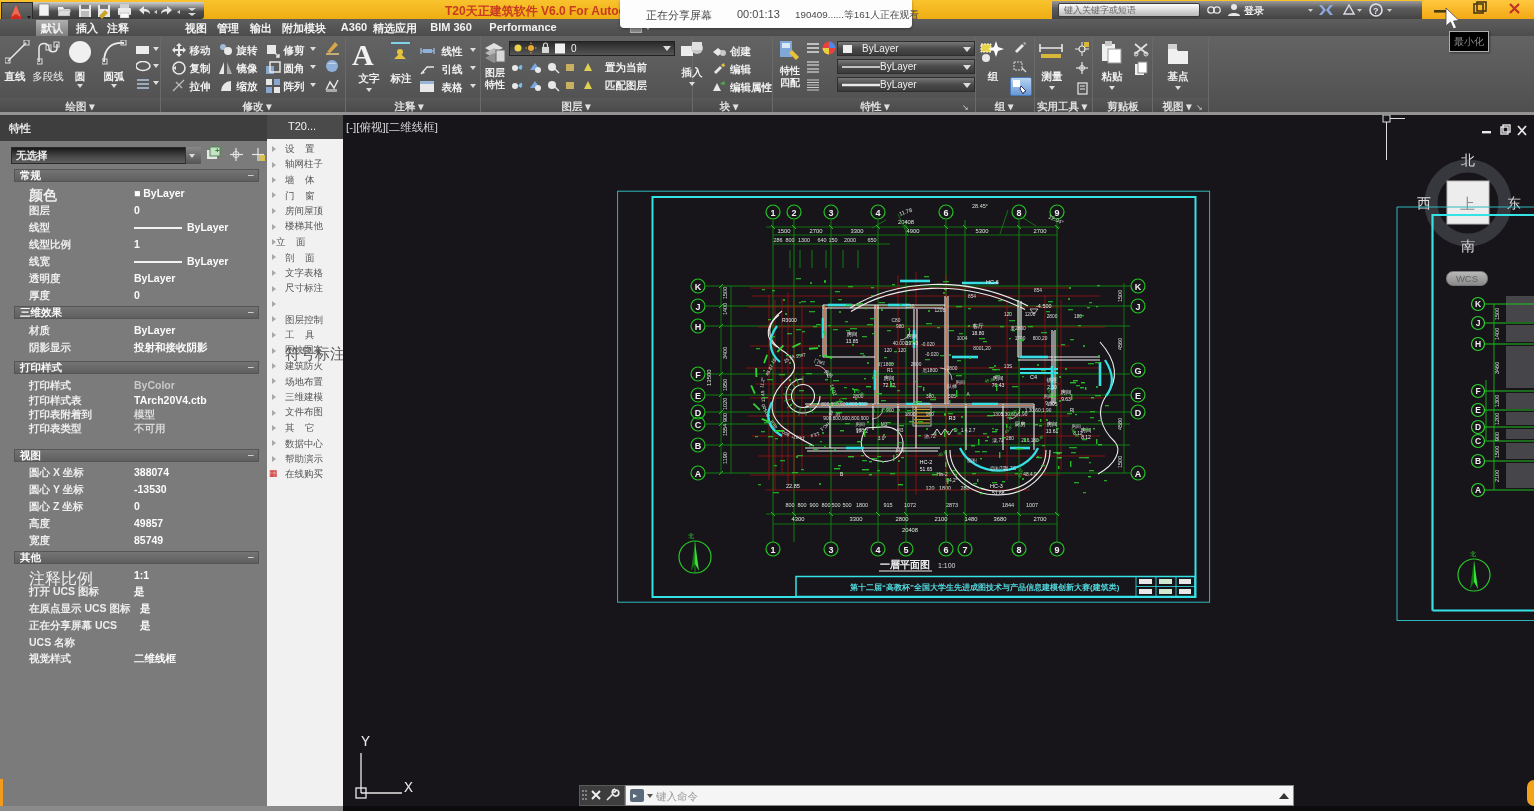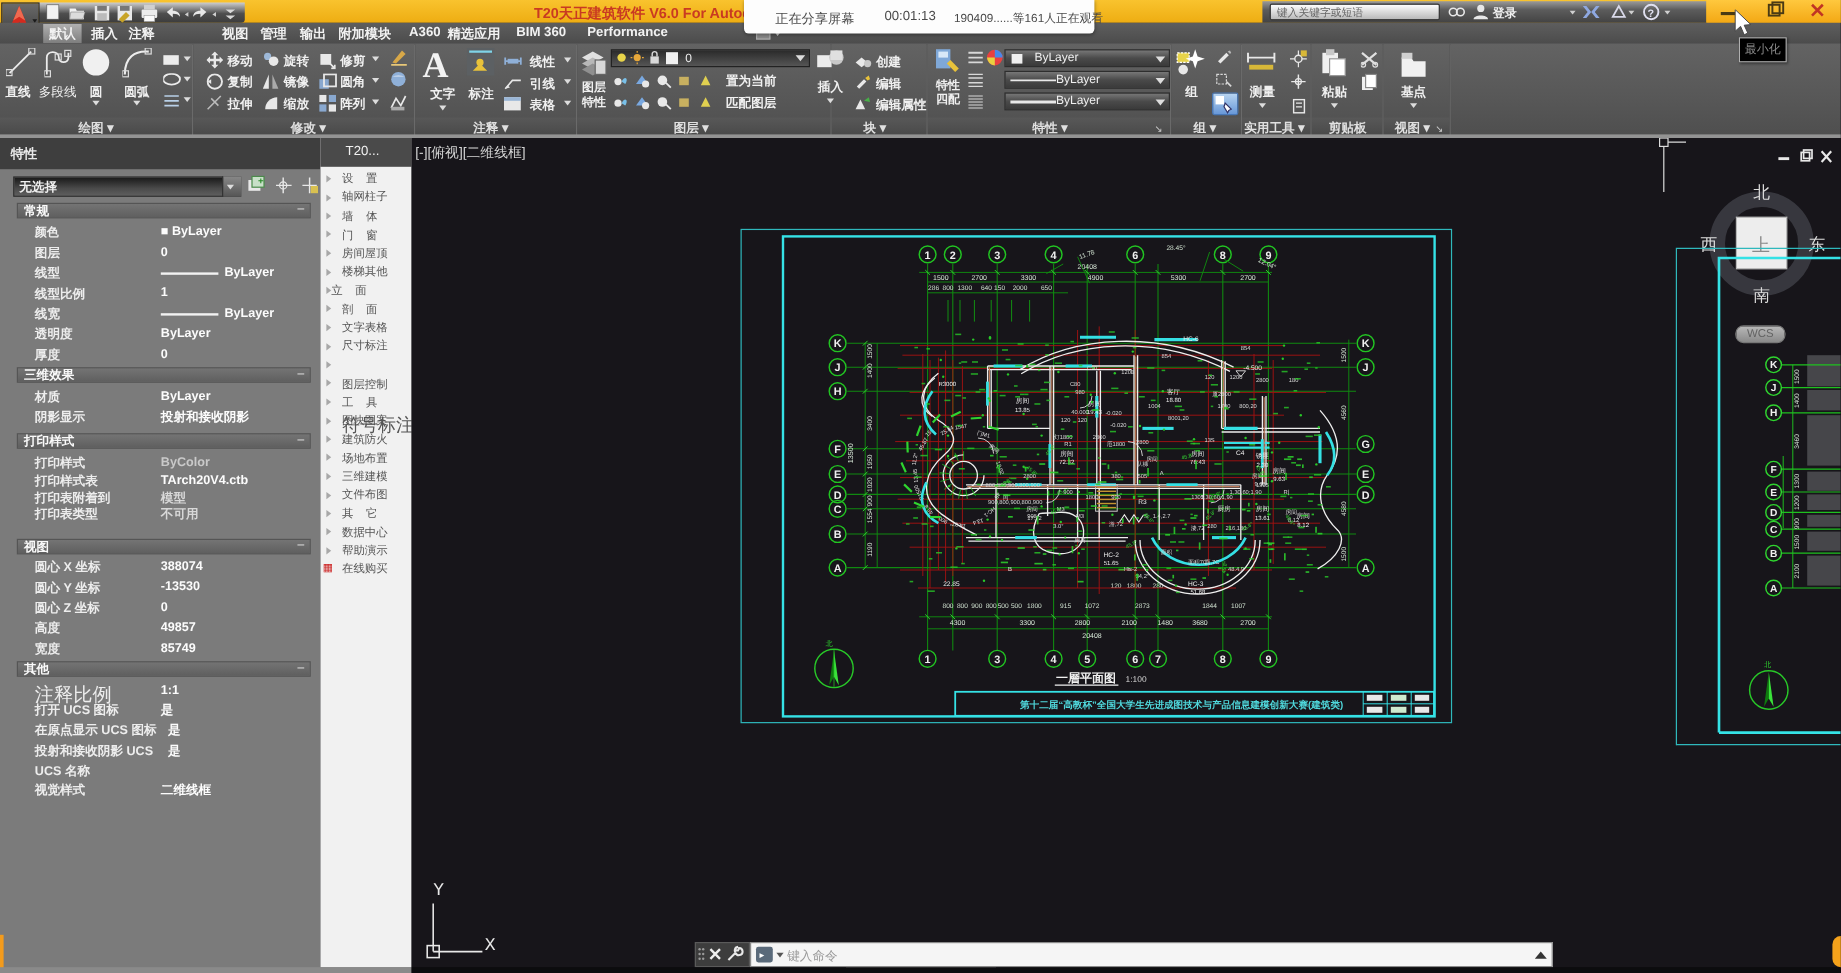--- a/index.html
+++ b/index.html
@@ -466,21 +466,21 @@
     <circle cx="30" cy="8.5" r="3" fill="none" stroke="#e8e8e8"></circle>
 <g stroke="#e8e8e8" stroke-width="1.2">
       <line x1="52" y1="2" x2="52" y2="15"></line>
       <line x1="46" y1="8.5" x2="58" y2="8.5"></line>
     </g>
     <rect x="53" y="9" width="6" height="6" fill="#d8c050"></rect>
 </svg>
 <div class="abs" style="left:14px;top:169px;width:245px;height:13px;background:linear-gradient(#747474,#5f5f5f);border:1px solid #555;"></div>
 <div class="abs" style="left:20px;top:169px;font-size:10.5px;font-weight:bold;color:#fafafa;">常规</div>
 <div class="abs" style="left:248px;top:169px;font-size:10px;color:#e8e8e8;">–</div>
-<div class="abs" style="left:29px;top:187px;font-size:10px;font-weight:bold;color:#ededed;">颜色</div>
+<div class="abs" style="left:29px;top:187px;font-size:14px;font-weight:bold;color:#ededed;">颜色</div>
 <div class="abs" style="left:134px;top:187px;font-size:10.5px;font-weight:bold;color:#fcfcfc;">■ ByLayer</div>
 <div class="abs" style="left:29px;top:204px;font-size:10.5px;font-weight:bold;color:#ededed;">图层</div>
 <div class="abs" style="left:134px;top:204px;font-size:10.5px;font-weight:bold;color:#fcfcfc;">0</div>
 <div class="abs" style="left:29px;top:221px;font-size:10.5px;font-weight:bold;color:#ededed;">线型</div>
 <div class="abs" style="left:134px;top:227px;width:48px;height:1.5px;background:#f2f2f2;"></div>
 <div class="abs" style="left:187px;top:221px;font-size:10.5px;font-weight:bold;color:#fcfcfc;">ByLayer</div>
 <div class="abs" style="left:29px;top:238px;font-size:10.5px;font-weight:bold;color:#ededed;">线型比例</div>
 <div class="abs" style="left:134px;top:238px;font-size:10.5px;font-weight:bold;color:#fcfcfc;">1</div>
 <div class="abs" style="left:29px;top:255px;font-size:10.5px;font-weight:bold;color:#ededed;">线宽</div>
 <div class="abs" style="left:134px;top:261px;width:48px;height:2px;background:#f2f2f2;"></div>
@@ -522,21 +522,21 @@
 <div class="abs" style="left:134px;top:534px;font-size:10.5px;font-weight:bold;color:#fcfcfc;">85749</div>
 <div class="abs" style="left:14px;top:551px;width:245px;height:13px;background:linear-gradient(#747474,#5f5f5f);border:1px solid #555;"></div>
 <div class="abs" style="left:20px;top:551px;font-size:10.5px;font-weight:bold;color:#fafafa;">其他</div>
 <div class="abs" style="left:248px;top:551px;font-size:10px;color:#e8e8e8;">–</div>
 <div class="abs" style="left:29px;top:569px;font-size:16px;font-weight:normal;color:#ededed;">注释比例</div>
 <div class="abs" style="left:134px;top:569px;font-size:10.5px;font-weight:bold;color:#fcfcfc;">1:1</div>
 <div class="abs" style="left:29px;top:585px;font-size:10.5px;font-weight:bold;color:#ededed;">打开 UCS 图标</div>
 <div class="abs" style="left:134px;top:585px;font-size:10.5px;font-weight:bold;color:#fcfcfc;">是</div>
 <div class="abs" style="left:29px;top:602px;font-size:10.5px;font-weight:bold;color:#ededed;">在原点显示 UCS 图标</div>
 <div class="abs" style="left:140px;top:602px;font-size:10.5px;font-weight:bold;color:#fcfcfc;">是</div>
-<div class="abs" style="left:29px;top:619px;font-size:10.5px;font-weight:bold;color:#ededed;">投射和接收阴影 UCS</div>
+<div class="abs" style="left:29px;top:619px;font-size:10.5px;font-weight:bold;color:#ededed;">正在分享屏幕 UCS</div>
 <div class="abs" style="left:140px;top:619px;font-size:10.5px;font-weight:bold;color:#fcfcfc;">是</div>
 <div class="abs" style="left:29px;top:636px;font-size:10.5px;font-weight:bold;color:#ededed;">UCS 名称</div>
 <div class="abs" style="left:29px;top:652px;font-size:10.5px;font-weight:bold;color:#ededed;">视觉样式</div>
 <div class="abs" style="left:134px;top:652px;font-size:10.5px;font-weight:bold;color:#fcfcfc;">二维线框</div>
 <div class="abs" style="left:0;top:779px;width:3px;height:29px;background:#f39b1c;"></div>
 <div class="abs" style="left:0;top:806px;width:343px;height:5px;background:#8a8a8a;"></div>
 <div class="abs" style="left:267px;top:115px;width:76px;height:691px;background:#f1f1f1;"></div>
 <div class="abs" style="left:267px;top:115px;width:76px;height:24px;background:#4a4a4a;"></div>
 <div class="abs" style="left:288px;top:120px;font-size:11px;color:#f0f0f0;">T20...</div>
 <div class="abs" style="left:272px;top:146px;width:0;height:0;border:3px solid transparent;border-left:4px solid #a8a8a8;"></div>

